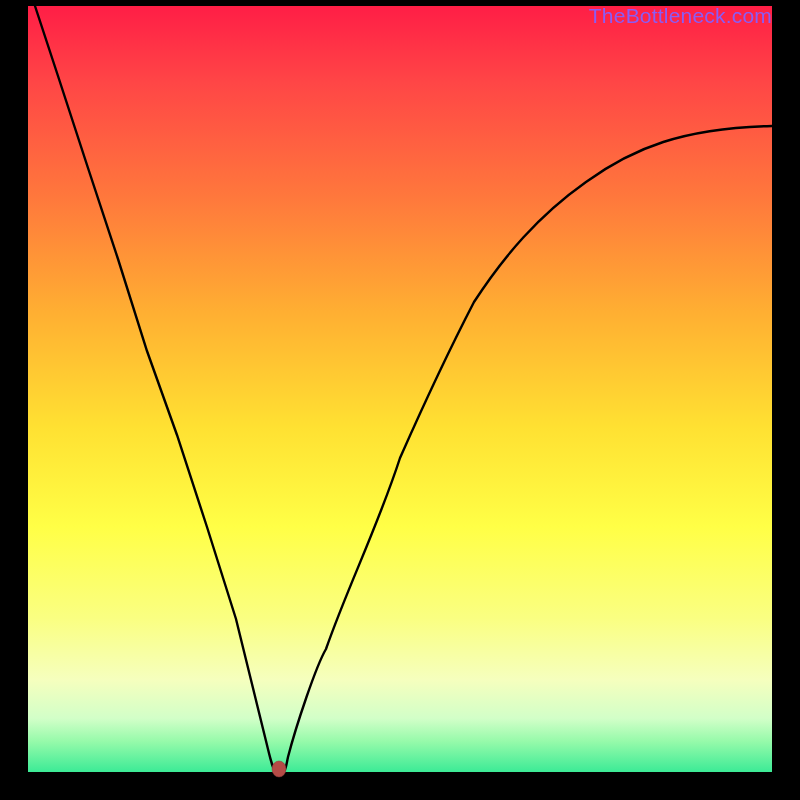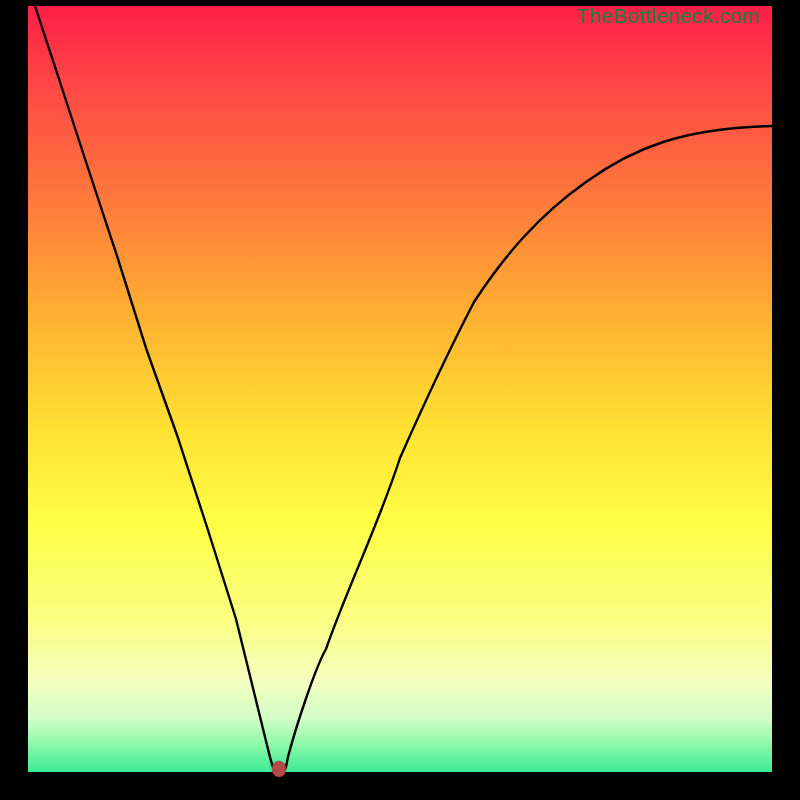--- a/index.html
+++ b/index.html
@@ -26,22 +26,22 @@
       rgb(250, 255, 130) 80%,
       rgb(245, 255, 190) 88%,
       rgb(210, 255, 200) 93%,
       rgb(150, 250, 170) 96%,
       rgb(60, 235, 150) 100%
     );
   }
   .watermark {
     position: absolute;
     top: 4px;
-    right: 40px;
-    color: #15803d;
+    right: 28px;
+    color: #8b5cf6;
     font-size: 21px;
     font-weight: 500;
     letter-spacing: 0.2px;
   }
   .curve-svg {
     position: absolute;
     left: 0;
     top: 0;
     width: 100%;
     height: 100%;

